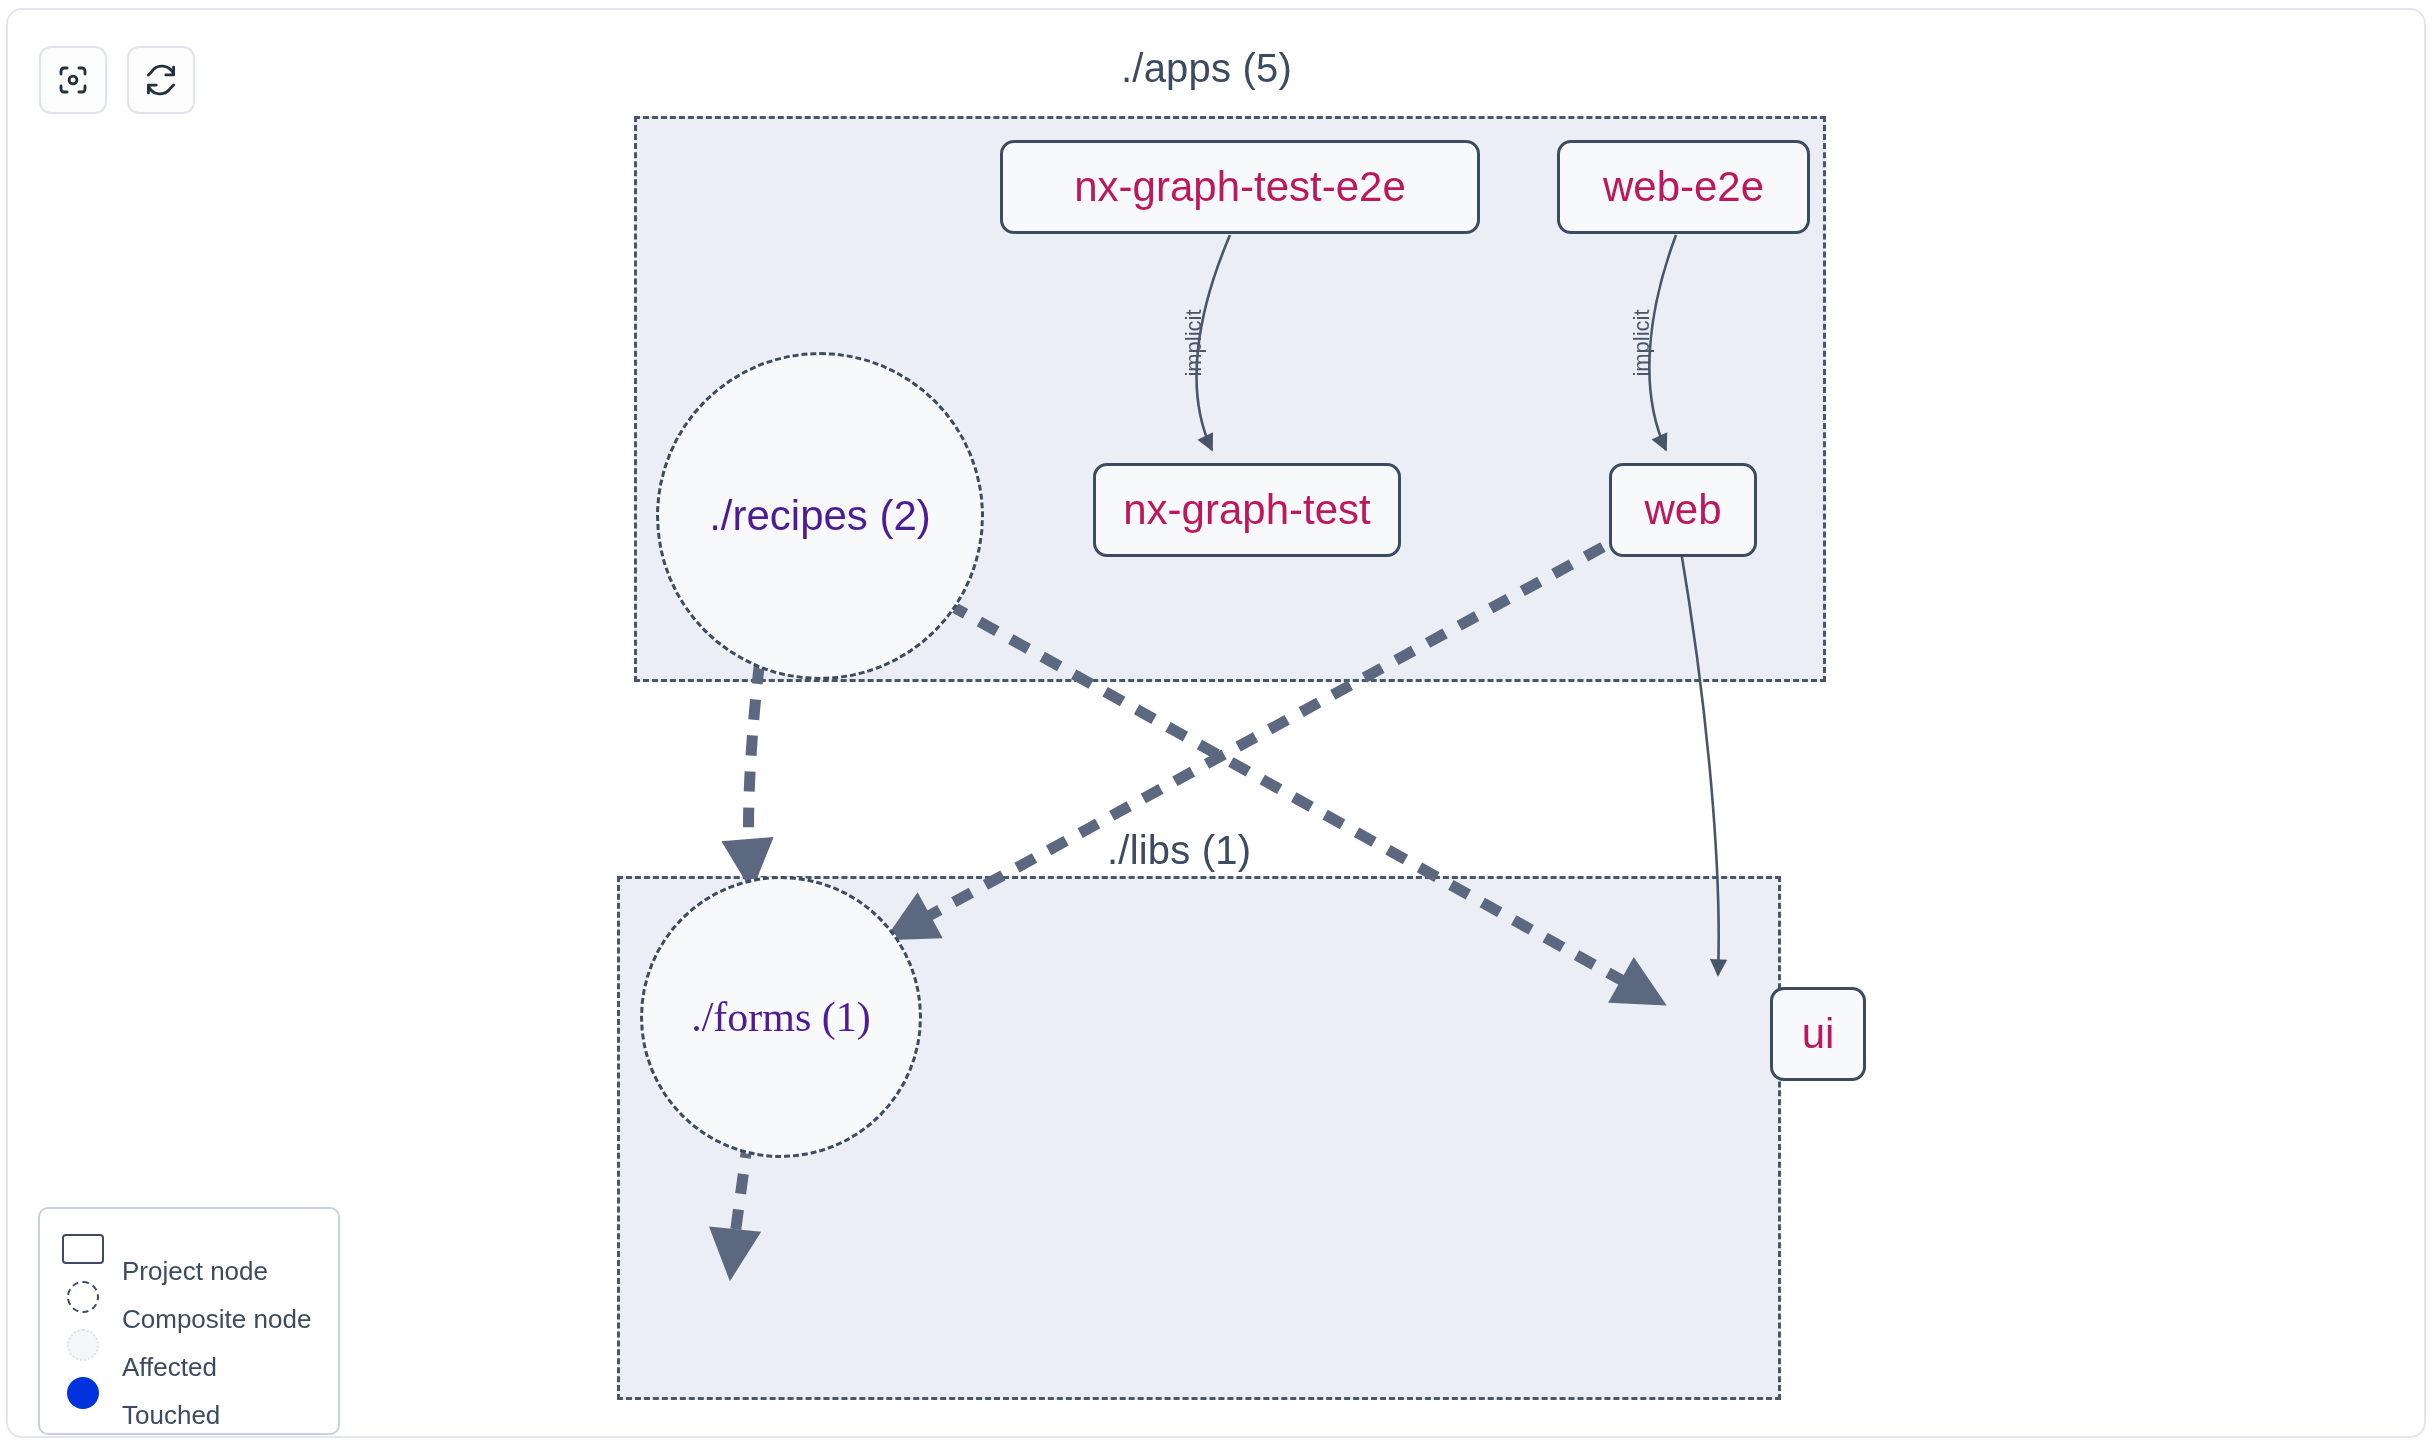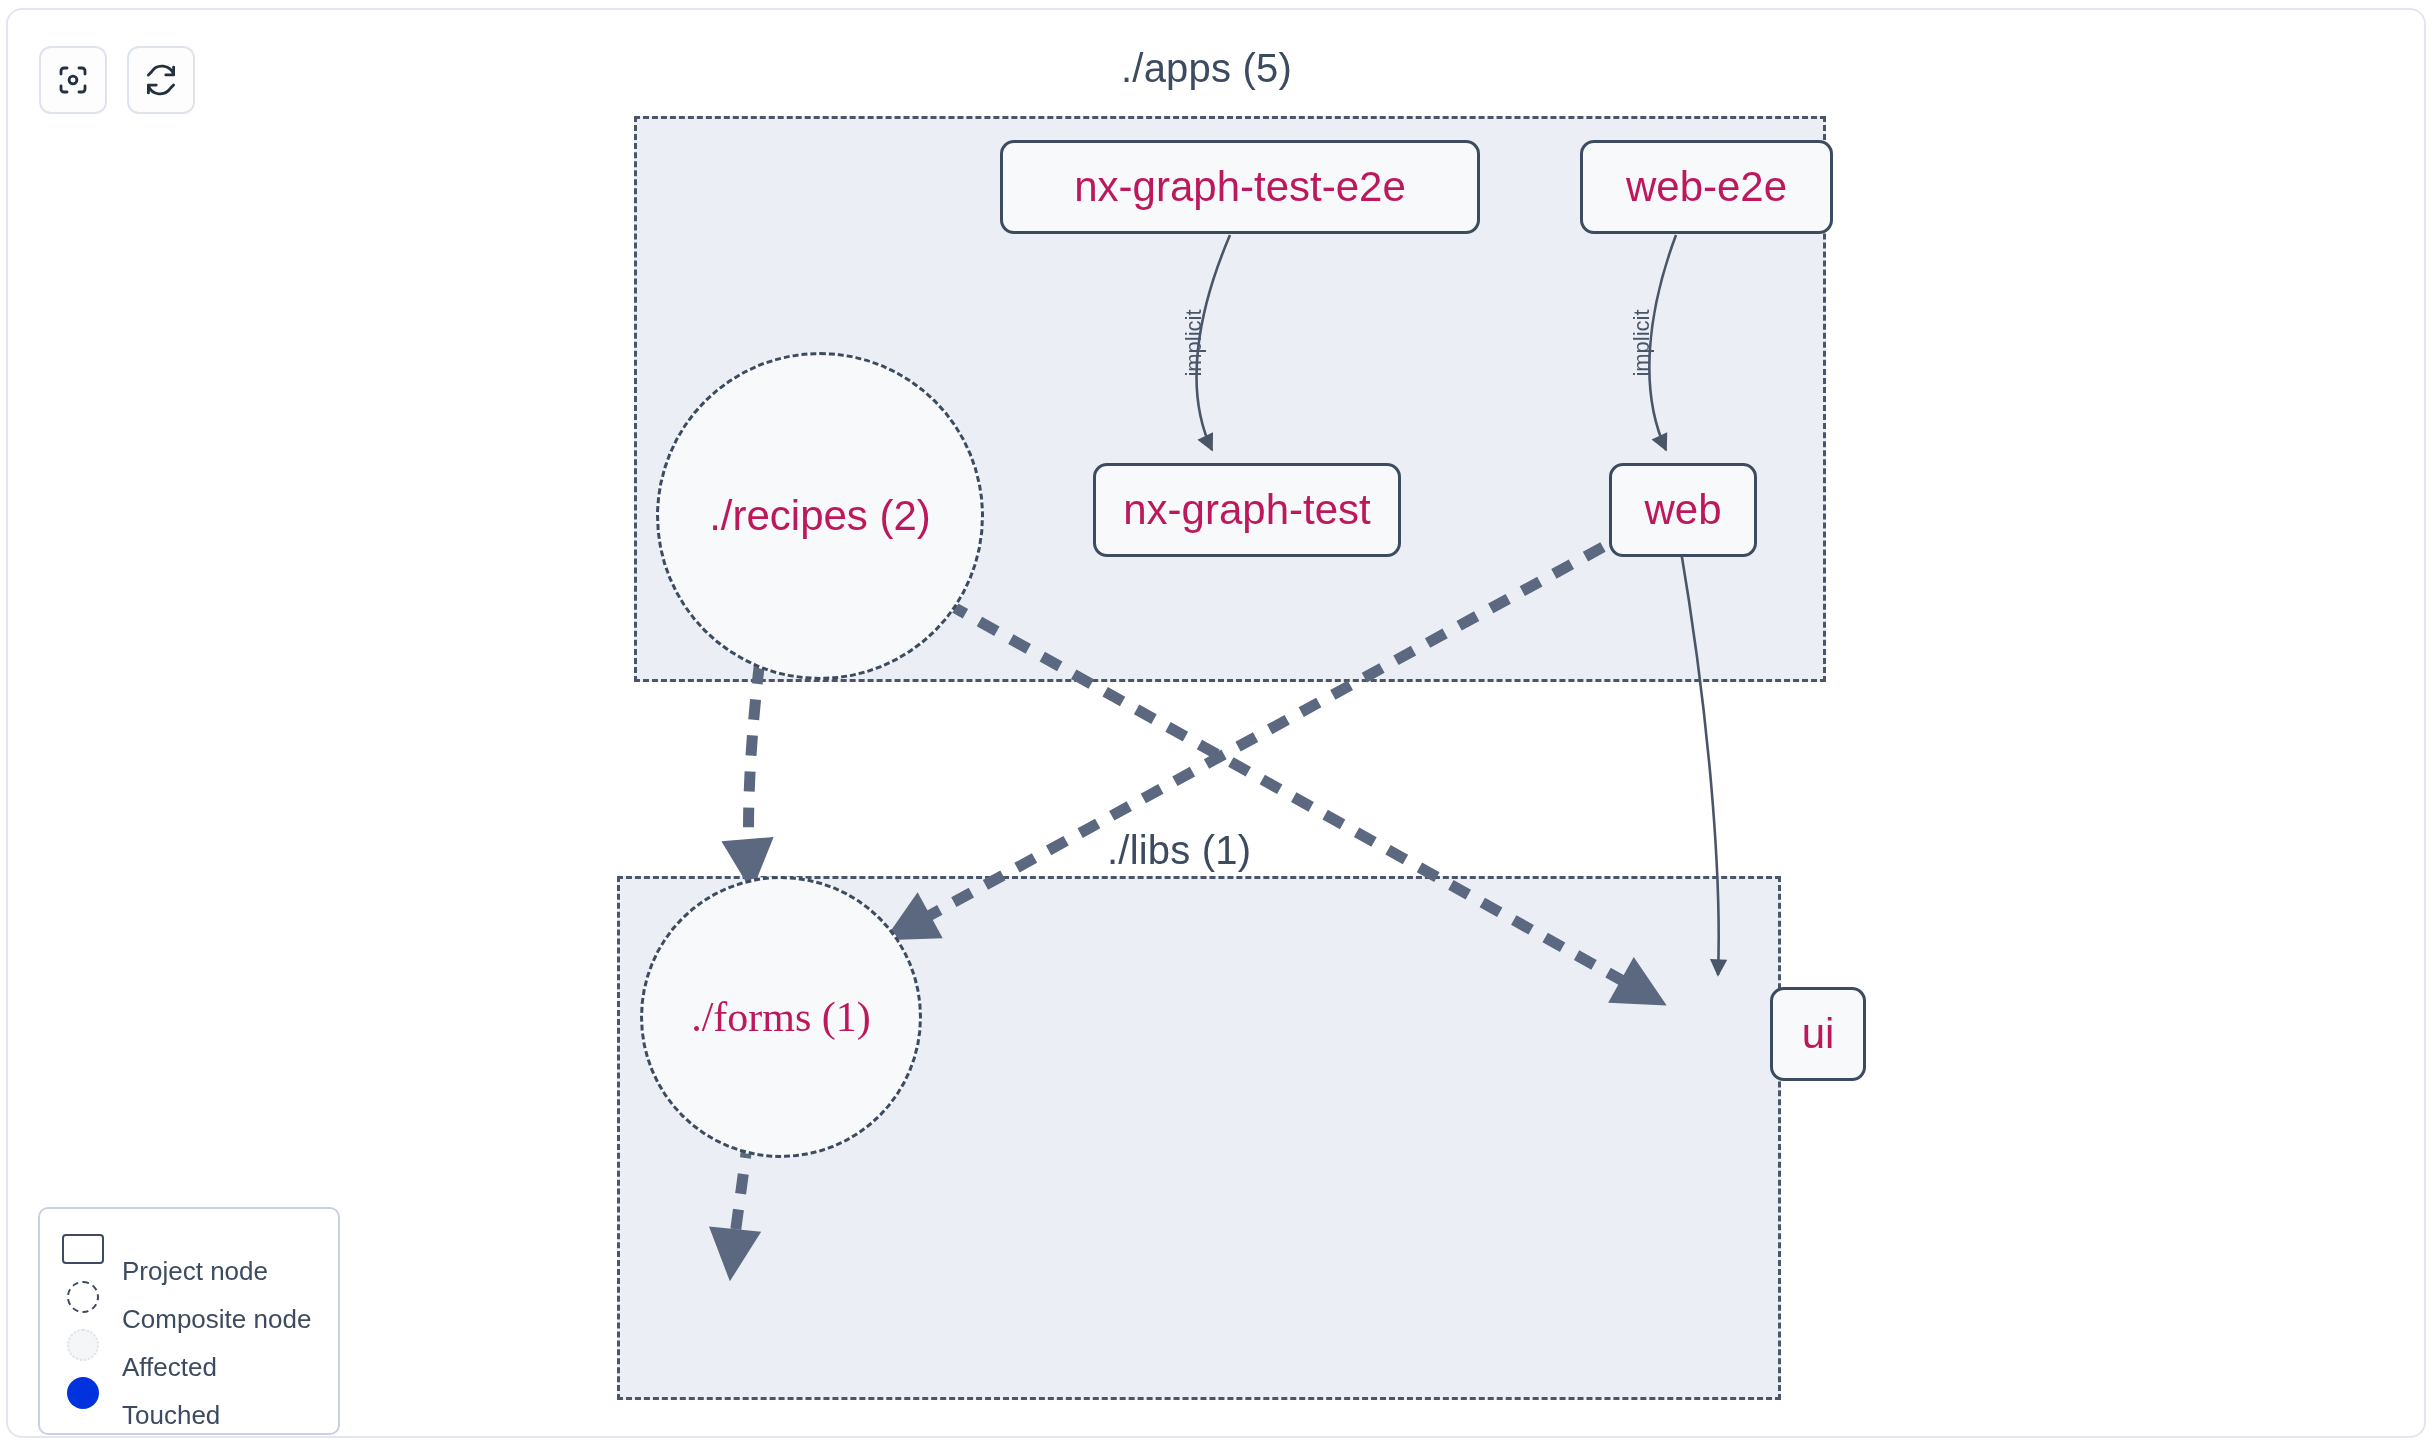--- a/index.html
+++ b/index.html
@@ -101,21 +101,21 @@
   
   .composite-node {
     position: absolute;
     background: #f7f9fb;
     border: 3px dashed #3d4b60;
     border-radius: 50%;
     display: flex;
     align-items: center;
     justify-content: center;
     box-sizing: border-box;
-    color: #be185d;
+    color: #4c1d95;
     font-size: 42px;
     white-space: nowrap;
     z-index: 10;
     cursor: pointer;
   }
 
   
   .edge-label {
     position: absolute;
     color: #4a5568;
@@ -250,21 +250,21 @@
     <div class="composite-node" style="left:648px; top:342px; width:328px; height:328px;">
       <span>./recipes (2)</span>
     </div>
     <div class="composite-node" style="left:632px; top:866px; width:282px; height:282px;font-family:Liberation Serif, serif;">
       <span>./forms (1)</span>
     </div>
 
     <div class="proj-node" style="left:992px; top:130px; width:480px; height:94px;">
       <span>nx-graph-test-e2e</span>
     </div>
-    <div class="proj-node" style="left:1549px; top:130px; width:253px; height:94px;margin-left:23px;">
+    <div class="proj-node" style="left:1549px; top:130px; width:253px; height:94px;">
       <span>web-e2e</span>
     </div>
     <div class="proj-node" style="left:1085px; top:453px; width:308px; height:94px;">
       <span>nx-graph-test</span>
     </div>
     <div class="proj-node" style="left:1601px; top:453px; width:148px; height:94px;">
       <span>web</span>
     </div>
     <div class="proj-node" style="left:1762px; top:977px; width:96px; height:94px;">
       <span>ui</span>

